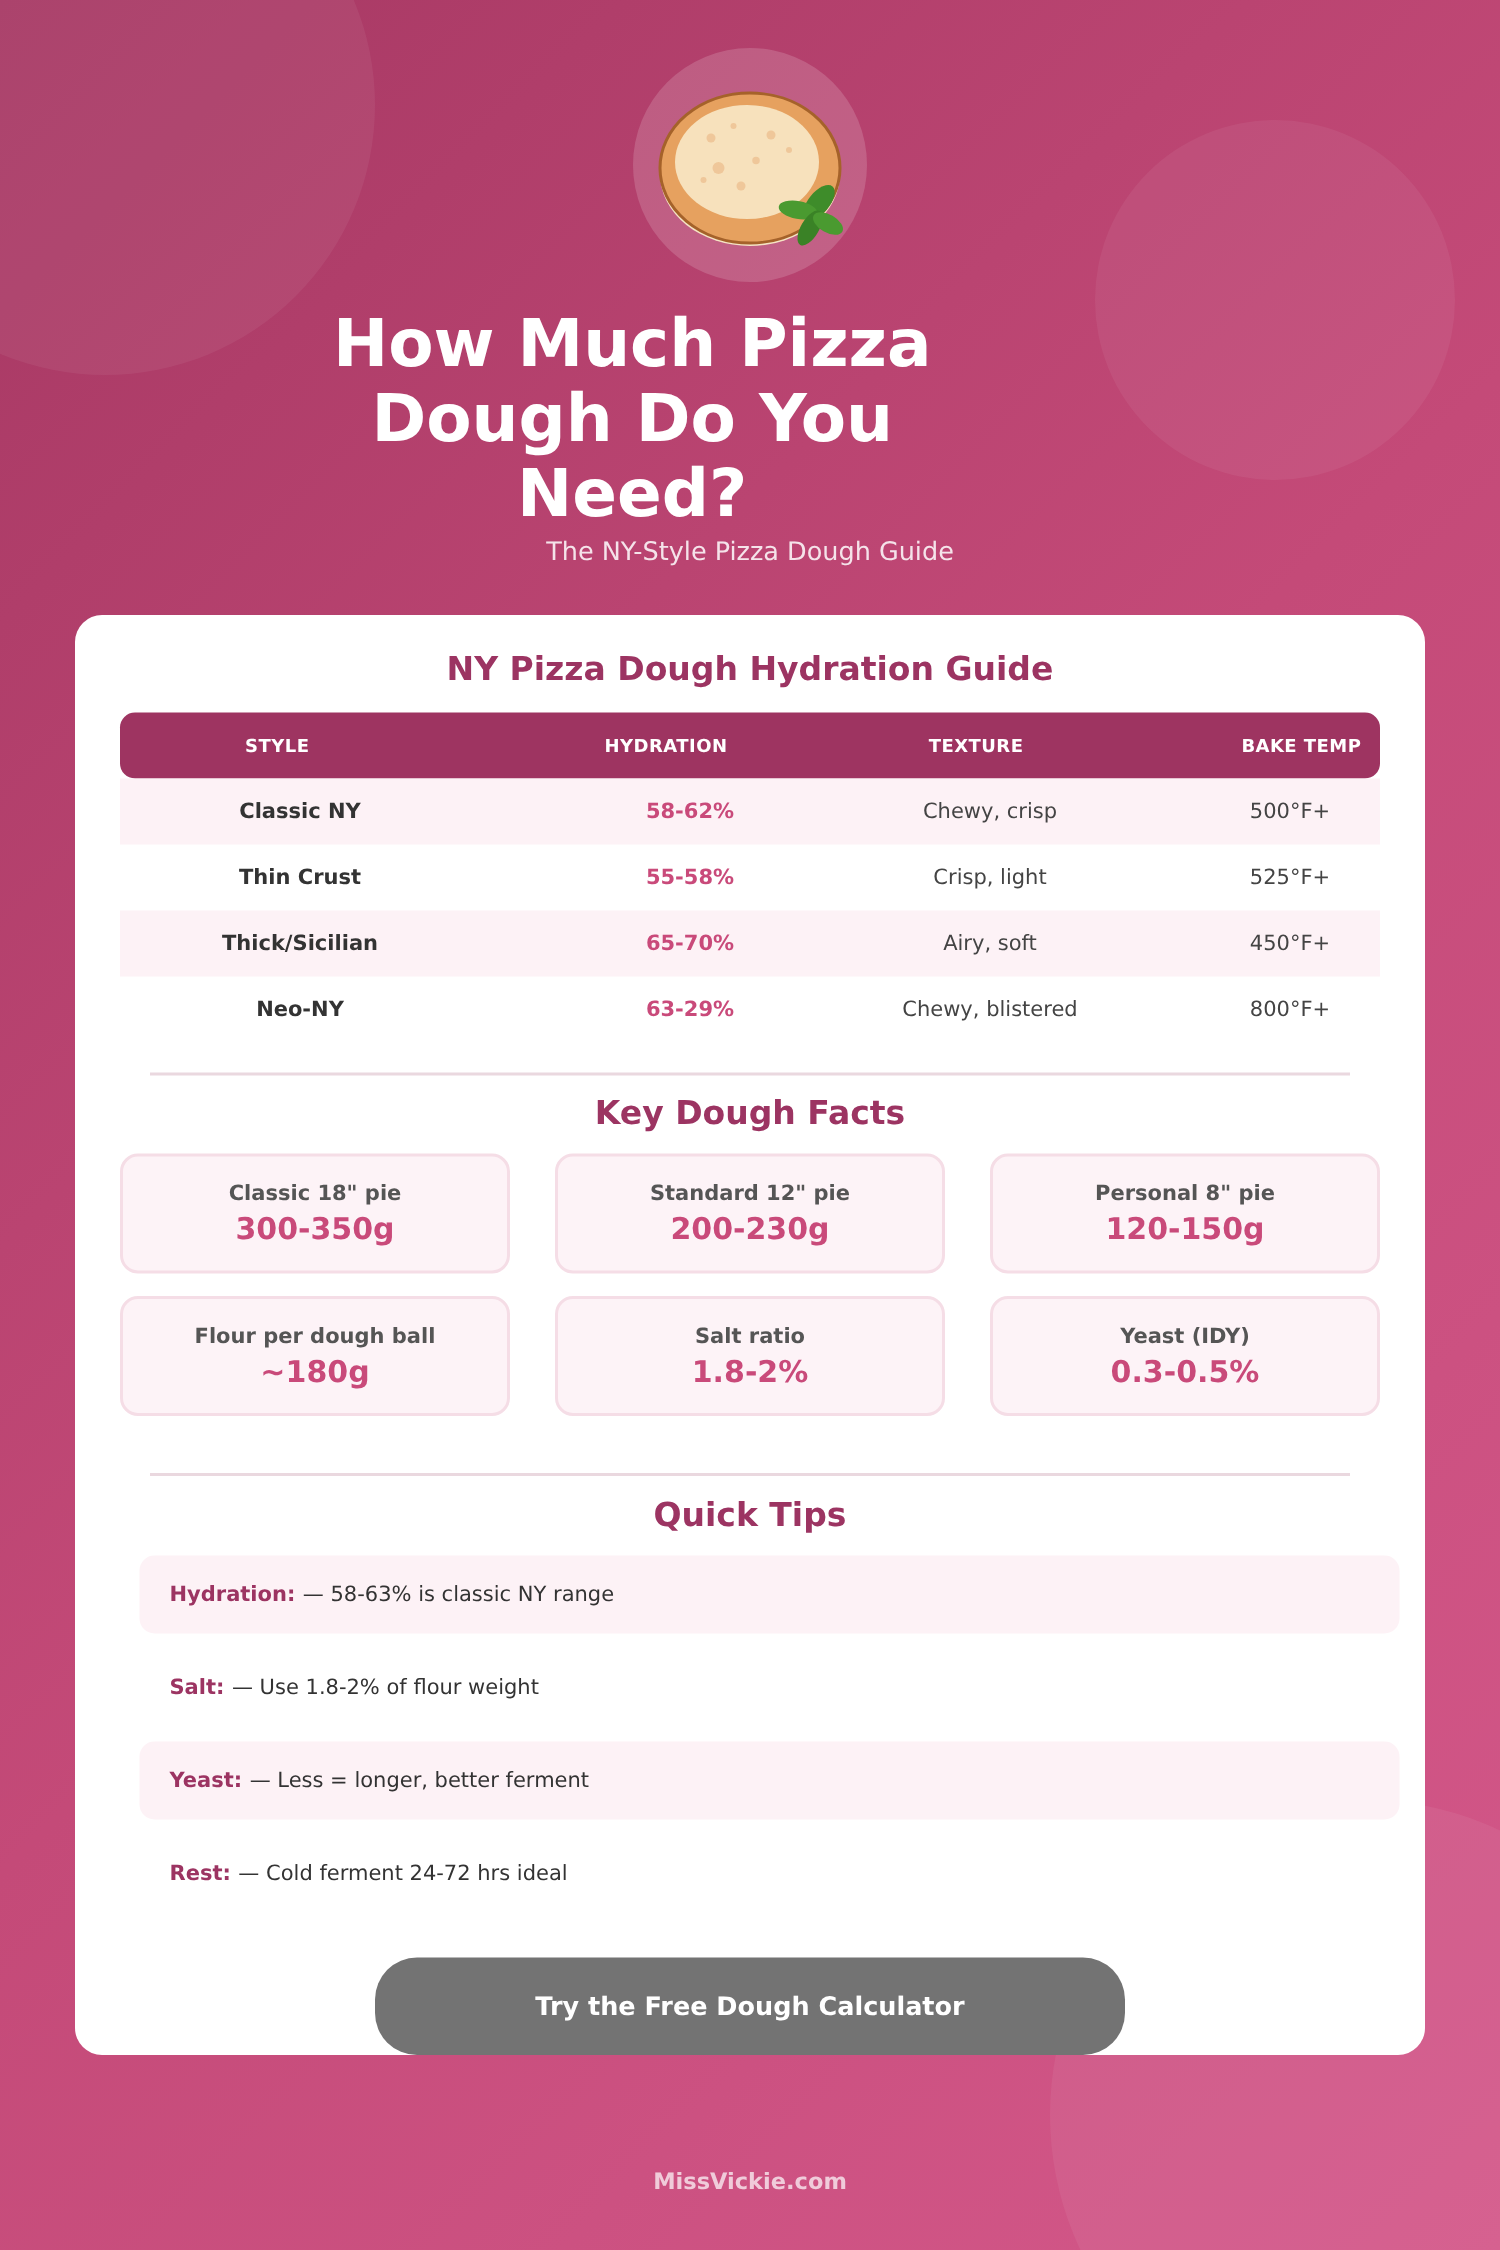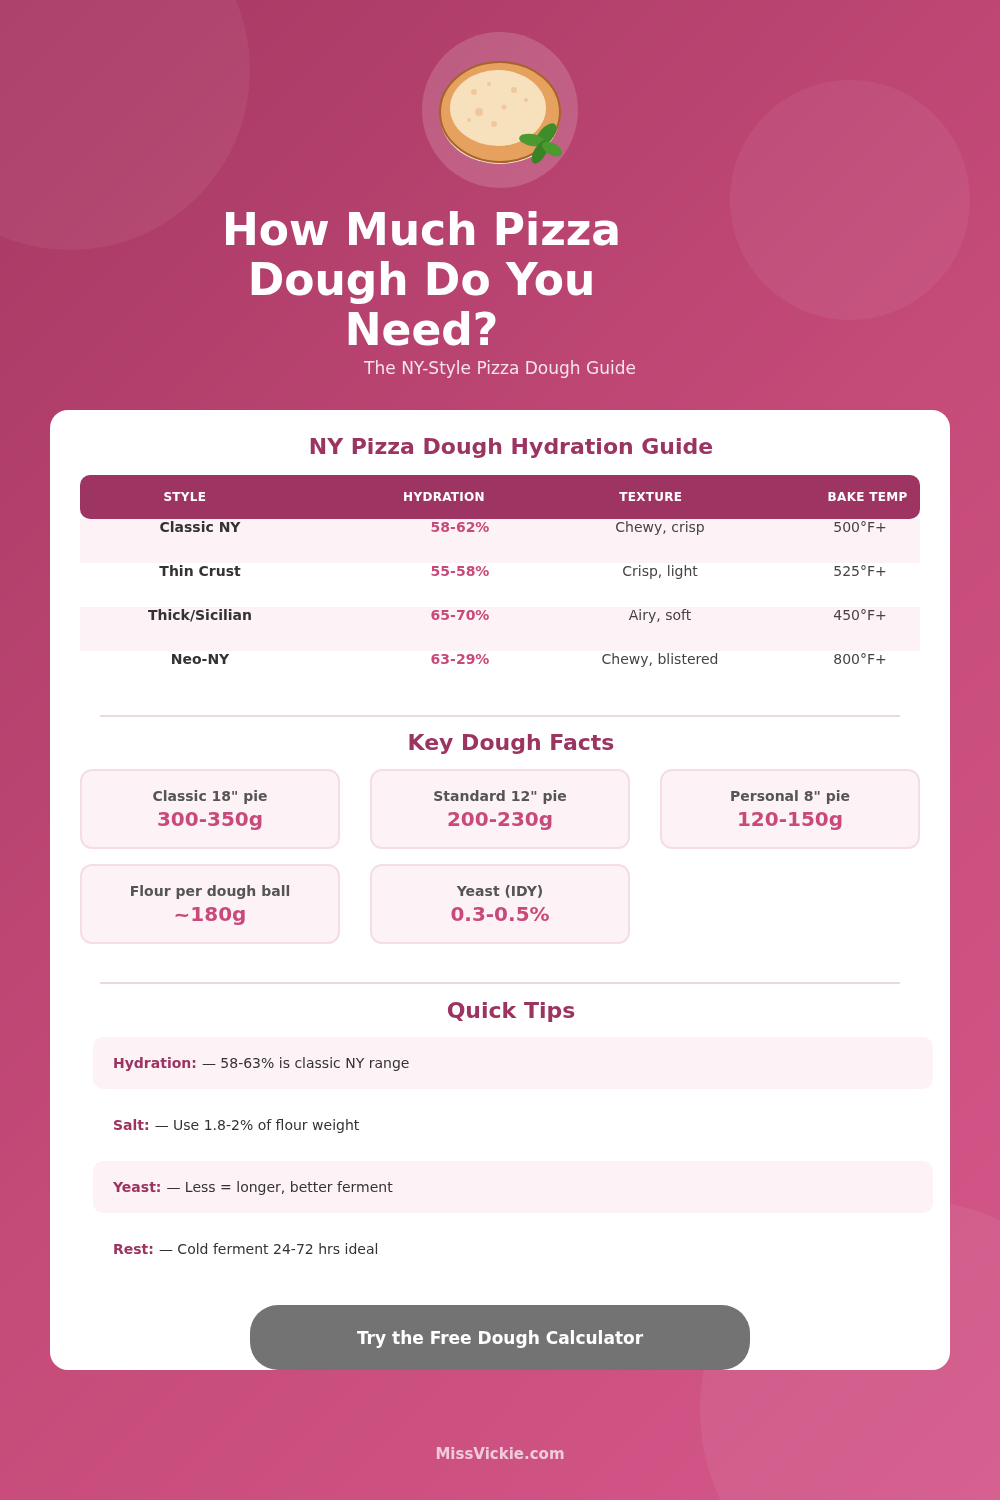--- a/index.html
+++ b/index.html
@@ -30,31 +30,31 @@
   .subtitle {
     position: absolute; left: 0; top: 358px; width: 1000px; text-align: center;
     color: rgba(255,255,255,0.85); font-size: 17px;
   }
 
   .card {
     position: absolute; left: 50px; top: 410px; width: 900px; height: 960px;
     background: #fff; border-radius: 18px;
   }
   .section-title {
-    position: absolute; left: 11px; width: 900px; text-align: center;
+    position: absolute; left: 0; width: 900px; text-align: center;
     color: #9c3462; font-weight: bold; font-size: 22px;
   }
 
   .table { position: absolute; left: 30px; top: 65px; width: 840px; }
   .thead {
     display: flex; height: 44px; align-items: center;
     background: #9e3461; border-radius: 10px; color: #fff;
     font-size: 12px; font-weight: bold; letter-spacing: 0.3px; gap: 32px;
   }
-  .trow { display: flex; height: 44px; align-items: flex-start; font-size: 14px; }
+  .trow { display: flex; height: 44px; align-items: center; font-size: 14px; }
   .trow.alt { background: #fdf2f6; }
   .c1 { width: 240px; text-align: center; }
   .c2 { width: 280px; text-align: center; }
   .c3 { width: 120px; text-align: center; }
   .c4 { width: 200px; text-align: center; padding-left: 80px; }
   .trow .c1 { font-weight: bold; color: #333; }
   .trow .c2 { font-weight: bold; color: #c94a7a; }
   .trow .c3, .trow .c4 { color: #444; }
 
   .divider { position: absolute; left: 50px; width: 800px; height: 2px; background: #ead8df; }
@@ -164,20 +164,24 @@
     </div>
     <div class="fact">
       <div class="fact-label">Personal 8" pie</div>
       <div class="fact-value">120-150g</div>
     </div>
     <div class="fact">
       <div class="fact-label">Flour per dough ball</div>
       <div class="fact-value">~180g</div>
     </div>
     <div class="fact">
+      <div class="fact-label">Salt ratio</div>
+      <div class="fact-value">1.8-2%</div>
+    </div>
+    <div class="fact">
       <div class="fact-label">Yeast (IDY)</div>
       <div class="fact-value">0.3-0.5%</div>
     </div>
   </div>
 
   <div class="divider" style="top:572px"></div>
 
   <div class="section-title" style="top:588px">Quick Tips</div>
 
   <div class="tips">

